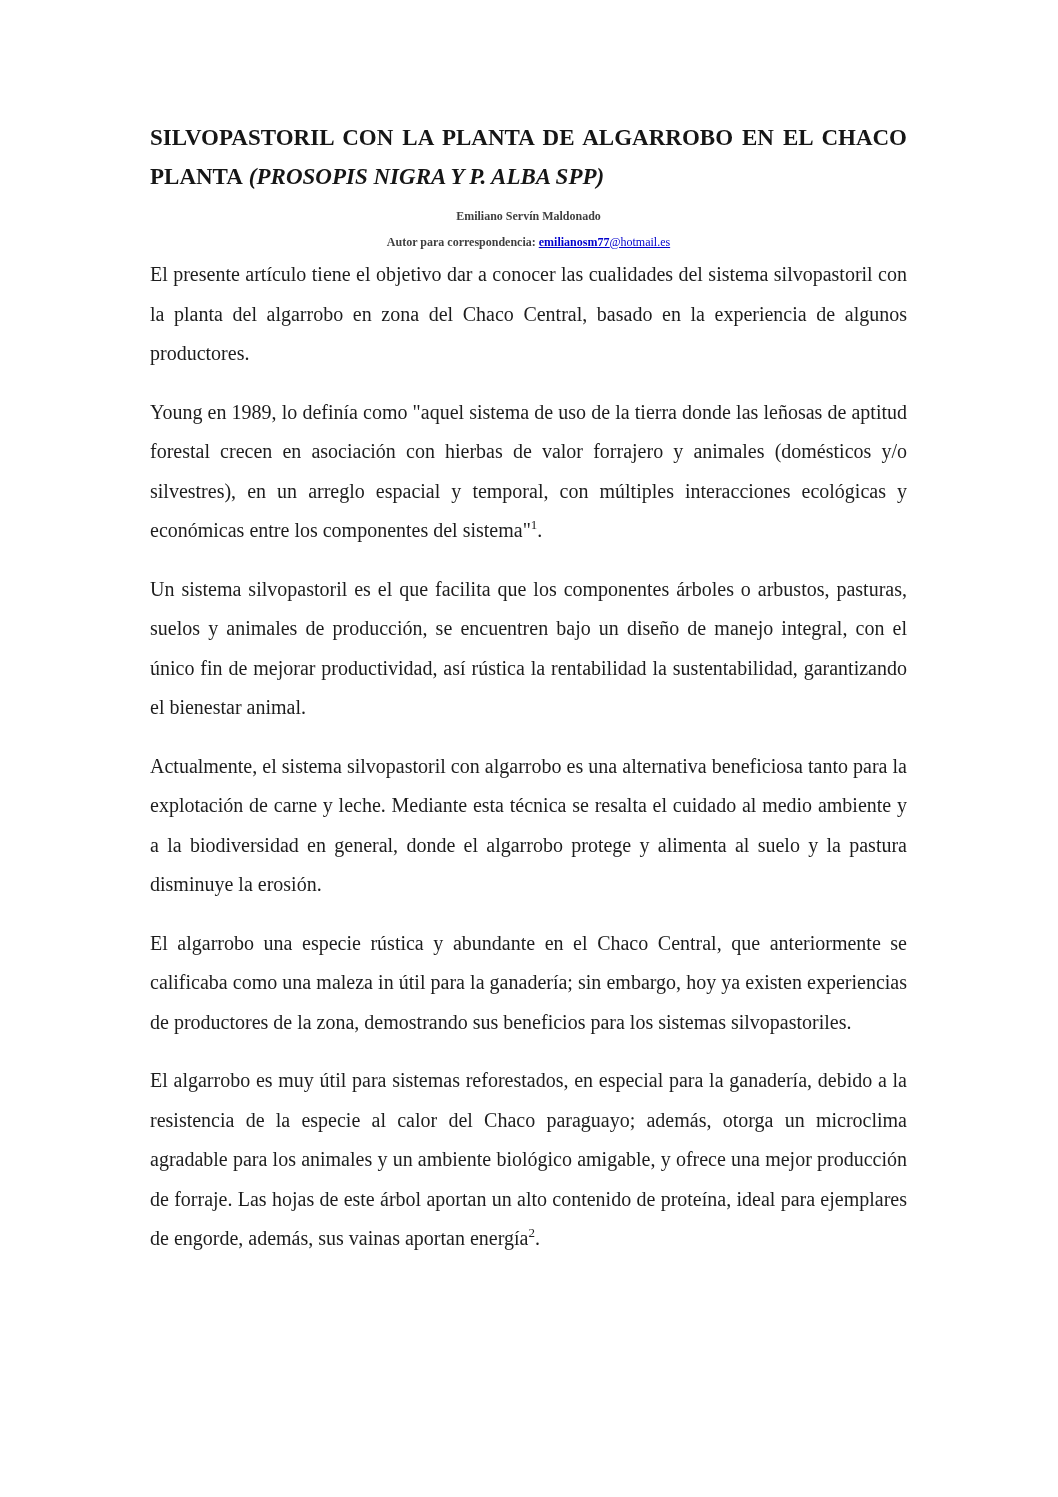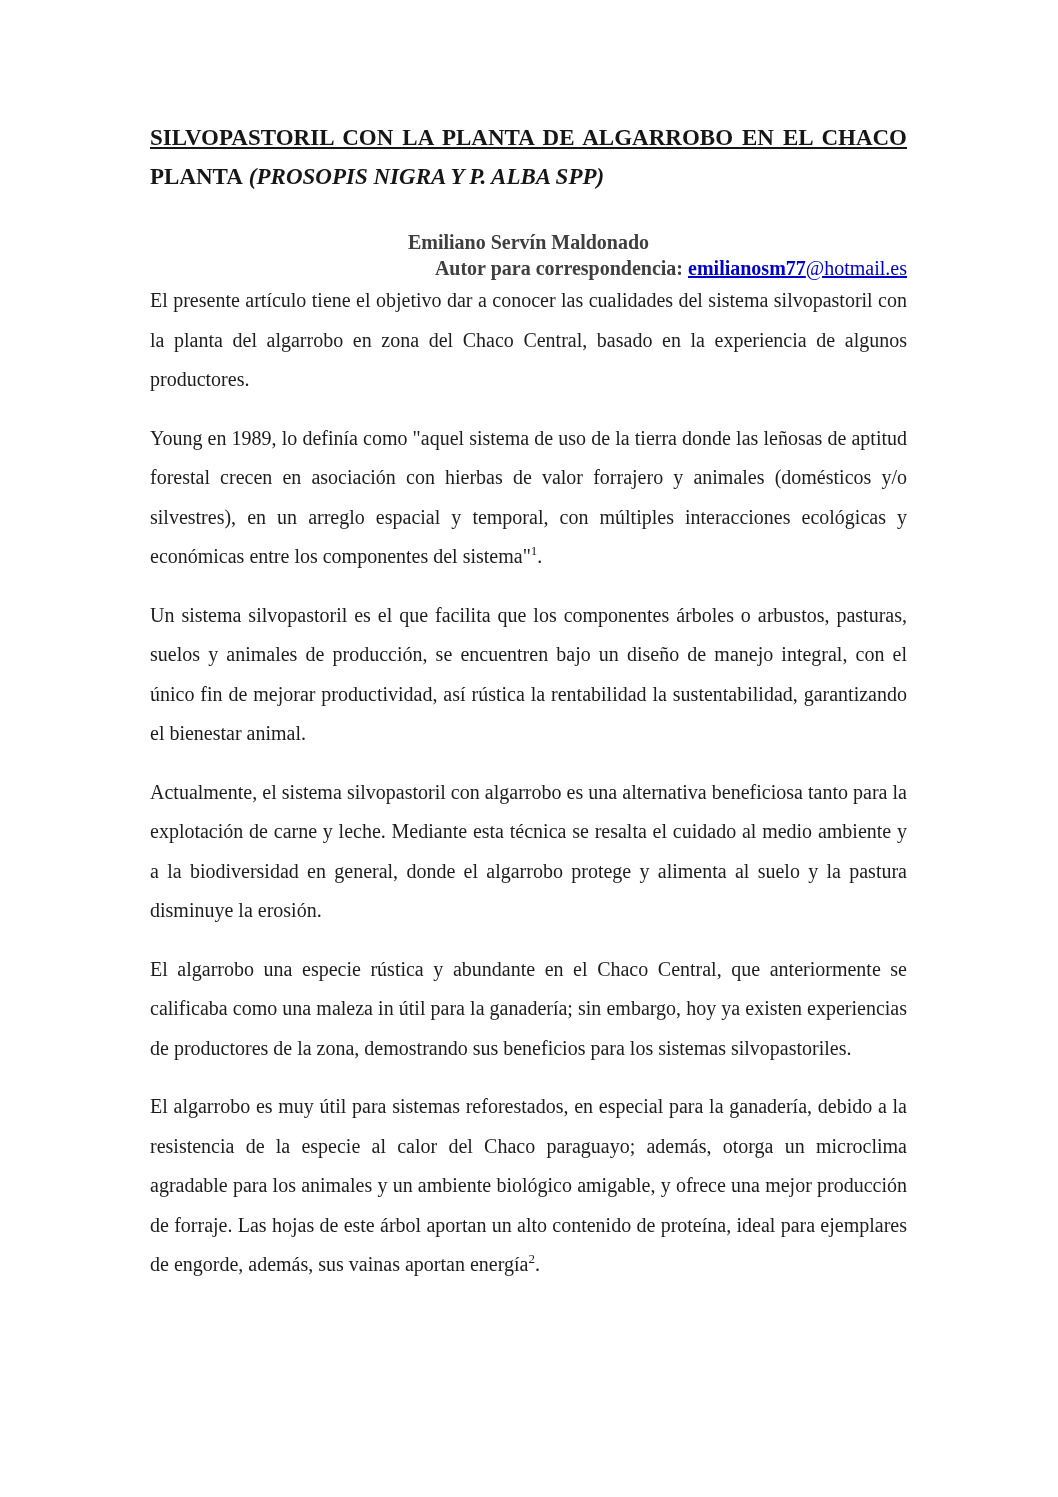--- a/index.html
+++ b/index.html
@@ -27,43 +27,42 @@
     font-size: 23px;
     font-weight: bold;
     line-height: 39px;
     color: #161616;
   }
   .title-line1 {
     display: block;
     text-align: justify;
     text-align-last: justify;
     white-space: normal;
-    text-decoration: underline;
   }
   .title-line2 {
     display: block;
   }
   .title-species {
     font-style: italic;
     margin-left: 6px;
   }
   
   .author-block {
-    margin-top: 34px;
-    font-size: 20px;
+    margin-top: 8px;
+    font-size: 12px;
     font-weight: bold;
     line-height: 25.5px;
     color: #3f3f3f;
   }
   .author-name,
   .author-affiliation {
     text-align: center;
   }
   .correspondence-line {
-    text-align: right;
+    text-align: center;
   }
   .email-link {
     color: #0000cc;
     text-decoration: underline;
     cursor: pointer;
   }
   .email-user {
     font-weight: bold;
   }
   .email-domain {

